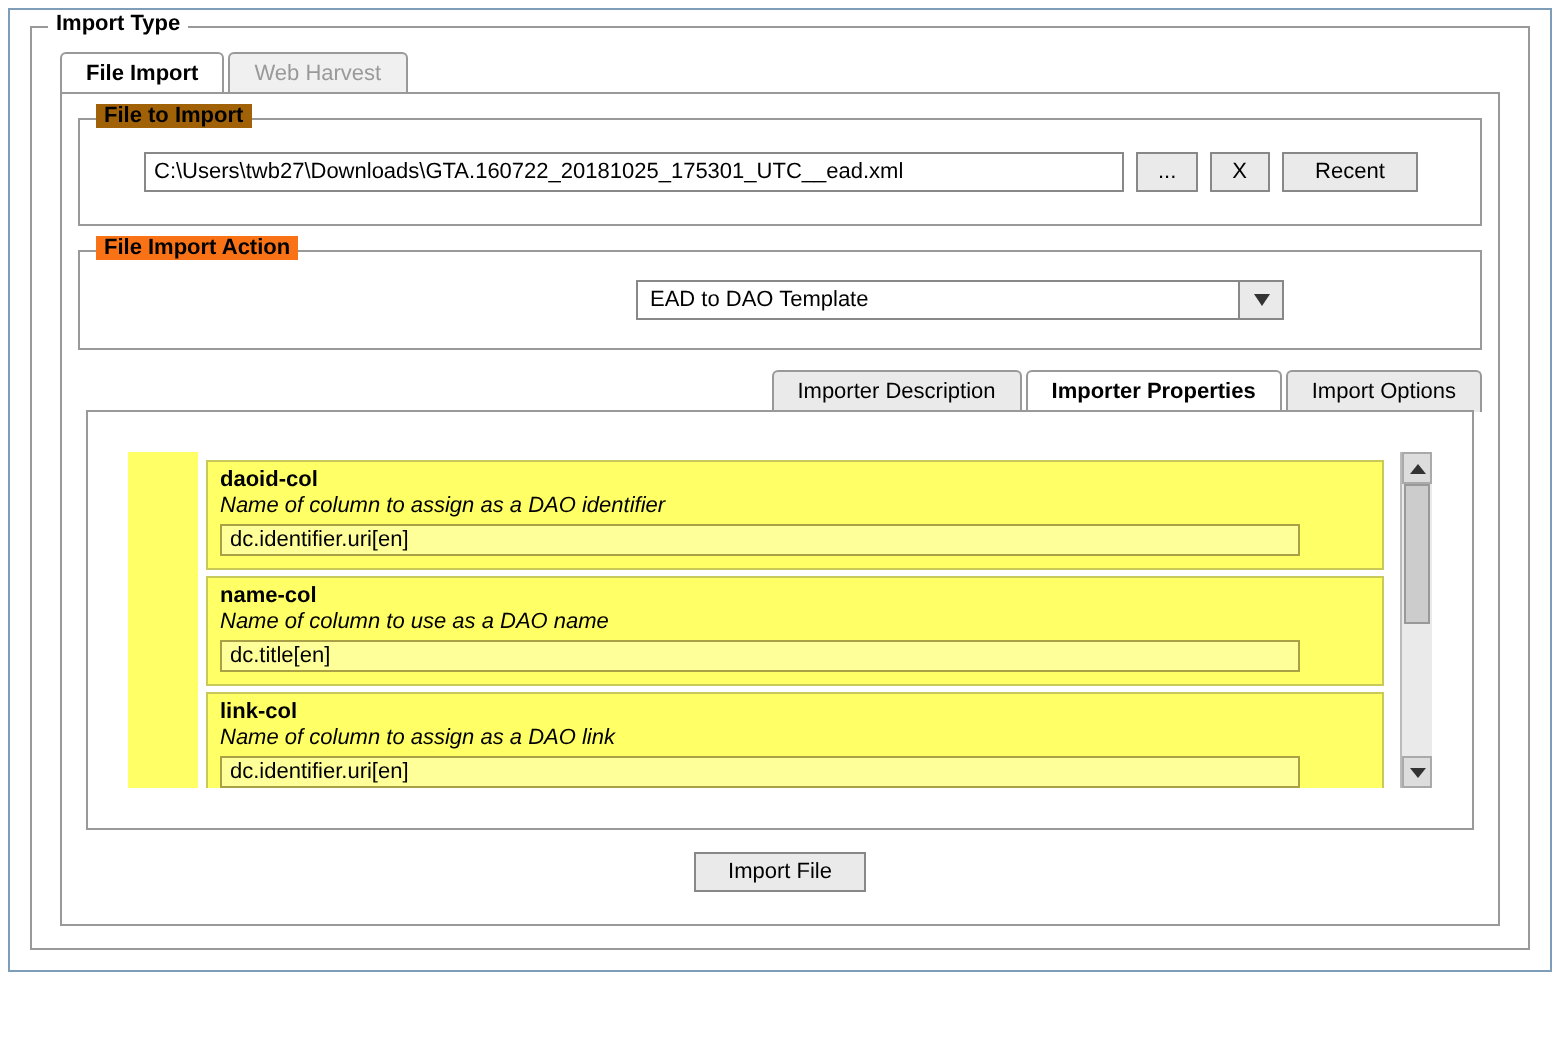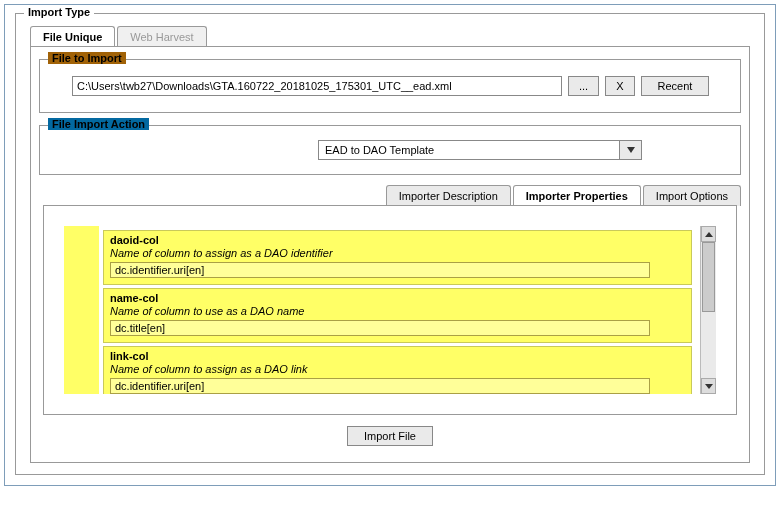--- a/index.html
+++ b/index.html
@@ -12,21 +12,21 @@
 .tab.active { background: #fff; font-weight: bold; }
 .tab.disabled { color: #999; background: #f0f0f0; }
 .tab-panels { border: 1px solid #999; margin: 0 6px; padding: 6px 6px 10px 6px; background: #fff; border-top: 1px solid #999; position: relative; top: -1px; }
 .file-import-box { border: 1px solid #999; padding: 16px 10px 16px 10px; margin: 6px 2px 10px 2px; position: relative; }
 .file-import-box .legend { position: absolute; top: -8px; left: 8px; background: #a16207; padding: 0 4px; font-weight: bold; font-size: 11px; }
 .file-row { display: flex; align-items: center; gap: 6px; padding-left: 22px; }
 .file-path-input { width: 490px; height: 20px; border: 1px solid #888; padding: 2px 4px; font-size: 11px; }
 .btn { border: 1px solid #888; background: #eaeaea; padding: 3px 10px; font-size: 11px; cursor: pointer; }
 .btn.wide { padding: 3px 16px; }
 .file-action-box { border: 1px solid #999; padding: 14px 10px 14px 10px; margin: 12px 2px 10px 2px; position: relative; }
-.file-action-box .legend { position: absolute; top: -8px; left: 8px; background: #0369a1; padding: 0 4px; font-weight: bold; font-size: 11px; }
+.file-action-box .legend { position: absolute; top: -8px; left: 8px; background: #f97316; padding: 0 4px; font-weight: bold; font-size: 11px; }
 .action-row { display: flex; justify-content: center; padding-left: 180px; }
 .select-wrap { display: flex; border: 1px solid #888; }
 .select-text { width: 300px; padding: 3px 6px; border: none; font-size: 11px; background: #fff; }
 .select-btn { width: 22px; border: none; border-left: 1px solid #888; background: #eaeaea; cursor: pointer; display: flex; align-items: center; justify-content: center; }
 .chevron { width: 0; height: 0; border-left: 4px solid transparent; border-right: 4px solid transparent; border-top: 6px solid #333; }
 .sub-tabs-row { display: flex; margin: 8px 0 0 6px; justify-content: flex-end; }
 .sub-tabs-row .tab { font-size: 11px; }
 .props-panel { border: 1px solid #999; margin: 0 6px; padding: 20px; background: #fff; border-top: 1px solid #999; position: relative; top: -1px; height: 210px; overflow: hidden; display: flex; }
 .props-scroll { flex: 1; overflow: hidden; }
 .gutter { width: 35px; background: #ffff66; }
@@ -48,21 +48,21 @@
 .props-scroll-inner { display: flex; height: 100%; }
 </style>
 </head>
 <body>
 
 <div class="outer-border">
   <div class="import-type-box">
     <span class="legend">Import Type</span>
 
     <div class="tabs-row">
-      <div class="tab active">File Unique</div>
+      <div class="tab active">File Import</div>
       <div class="tab disabled">Web Harvest</div>
     </div>
 
     <div class="tab-panels">
 
       <div class="file-import-box">
         <span class="legend">File to Import</span>
         <div class="file-row">
           <input class="file-path-input" value="C:\Users\twb27\Downloads\GTA.160722_20181025_175301_UTC__ead.xml" style="">
           <button class="btn">...</button>

